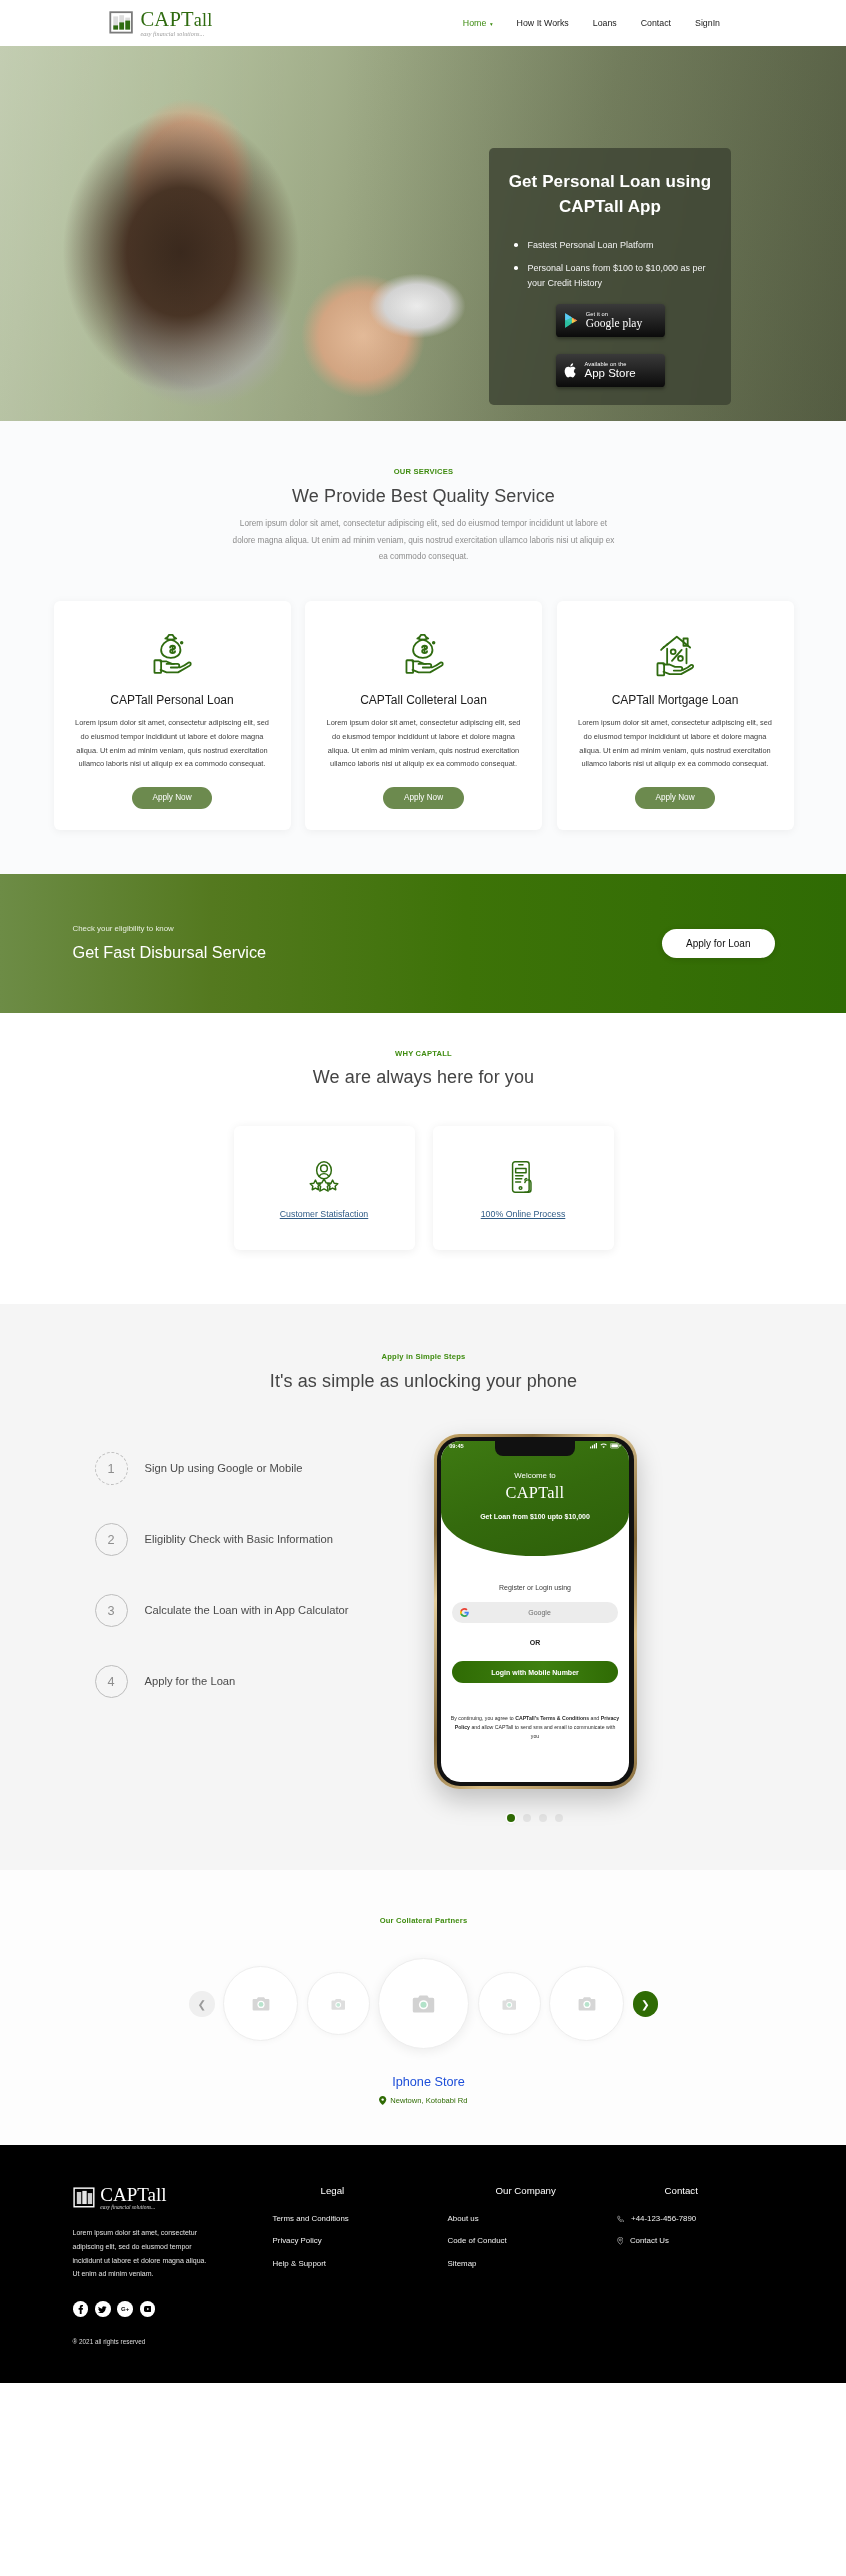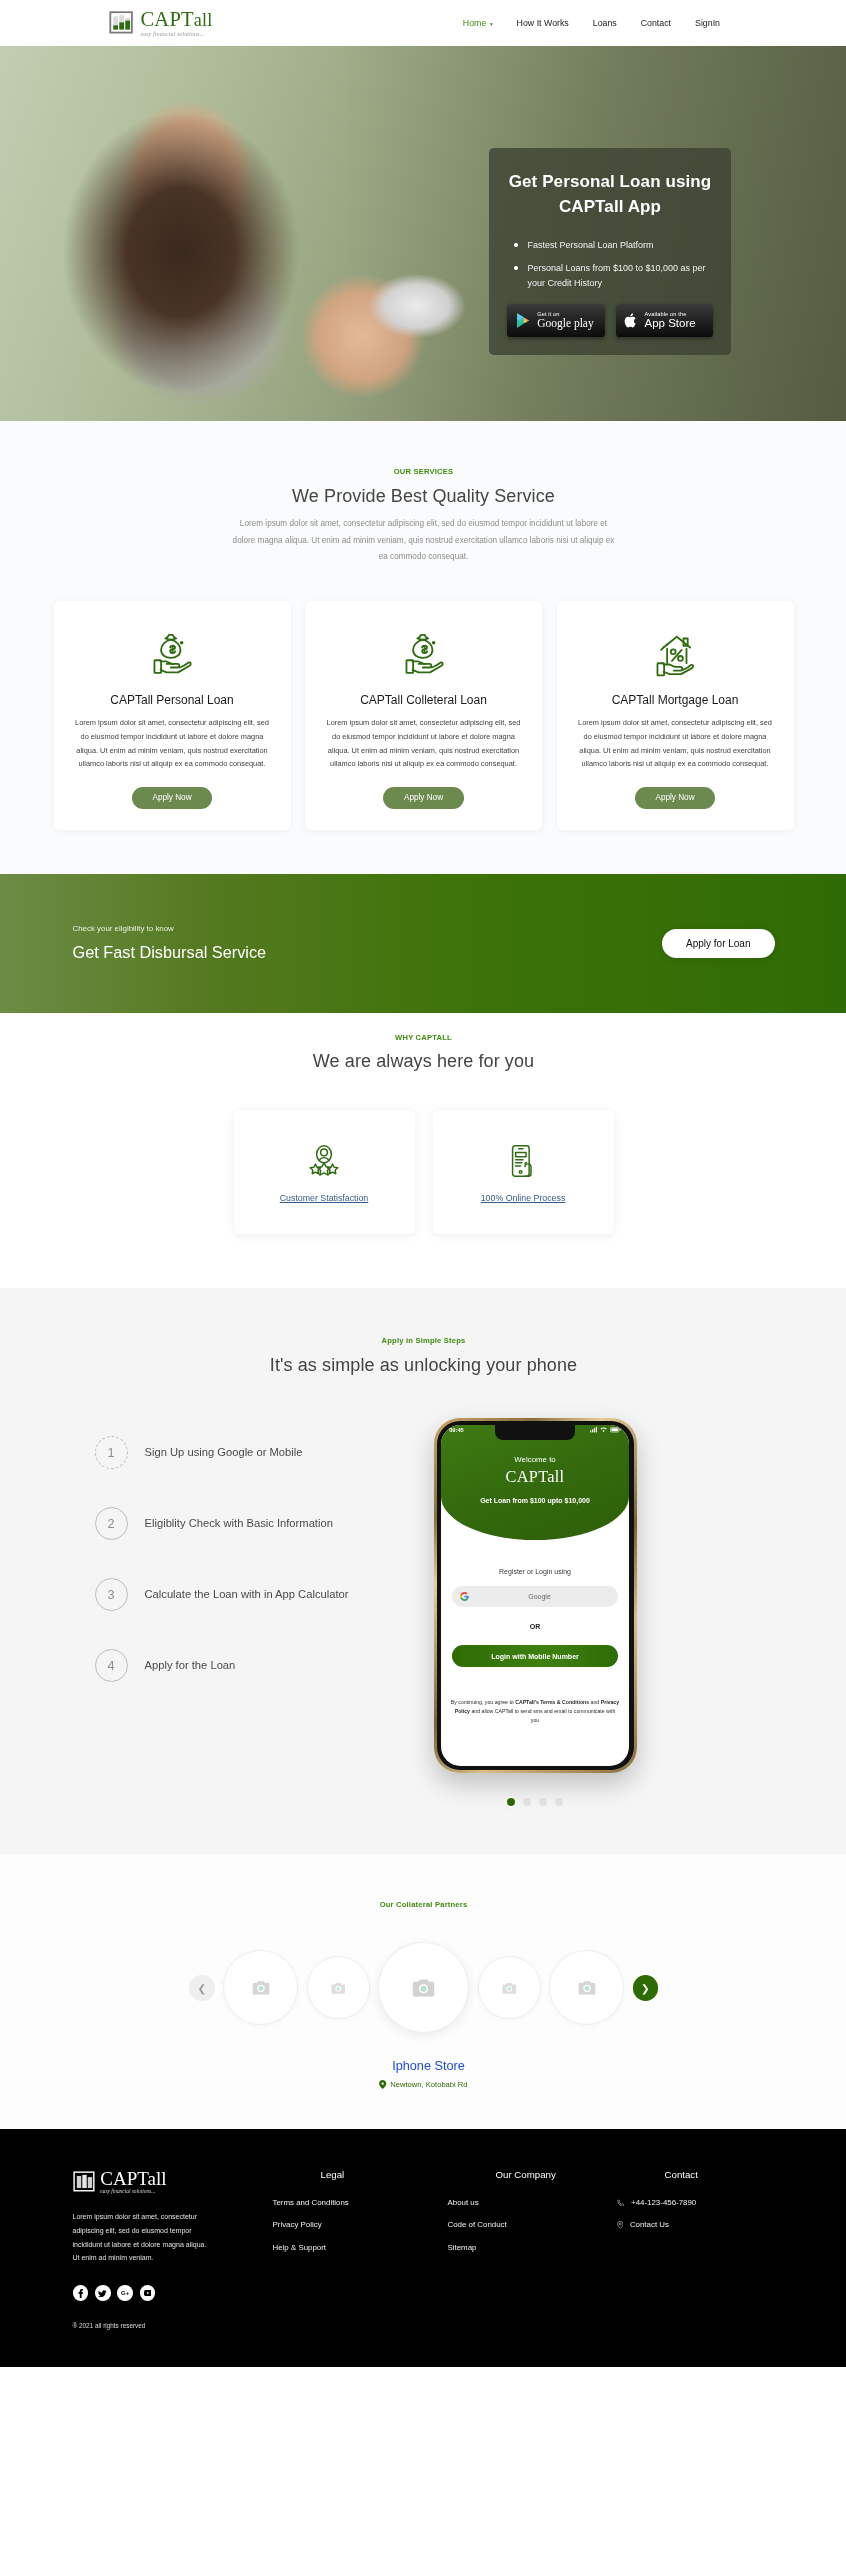--- a/index.html
+++ b/index.html
@@ -60,21 +60,21 @@
   }
   .hero-bullets { list-style: none; margin: 18px 0 0 4.8px; }
   .hero-bullets li {
     color: #f2f2f2; font-size: 9px; line-height: 1.65; margin-bottom: 8.5px;
     position: relative; padding-left: 15.7px;
   }
   .hero-bullets li:before {
     content: ""; position: absolute; left: 2.4px; top: 5.4px; width: 3.6px; height: 3.6px;
     border-radius: 50%; background: #fff;
   }
-  .store-btns { margin-top: 13.3px; display: flex; flex-direction: row; align-items: flex-start; gap: 11px; }
+  .store-btns { margin-top: 13.3px; display: flex; flex-direction: column; align-items: center; gap: 17px; }
   .store-btn {
     width: 109px; height: 33px; border-radius: 3.6px; background: #111; cursor: pointer;
     display: flex; align-items: center; gap: 6px; padding: 0 8.5px;
     box-shadow: 0 1.2px 3.6px rgba(0,0,0,.35);
     background: linear-gradient(180deg,#3a3a3a,#0b0b0b);
   }
   .store-txt { display: flex; flex-direction: column; line-height: 1.08; color: #fff; }
   .store-txt .s1 { font-size: 5.7px; letter-spacing: 0.1px; }
   .store-txt .s2 { font-size: 11.5px; font-family: "Liberation Serif", serif; }
   .store-txt.apple .s2 { font-family: "Liberation Sans", sans-serif; font-size: 11.5px; }
@@ -117,21 +117,21 @@
   .banner-left { }
   .banner-eyebrow { color: #e8efe0; font-size: 7.9px; }
   .banner-title { color: #fff; font-size: 16.3px; font-weight: 400; margin-top: 9.7px; }
   .btn-white {
     margin-left: auto; background: #fff; color: #111; border: none; border-radius: 18px;
     padding: 9px 24px; font-size: 10px; cursor: pointer; font-family: inherit;
     box-shadow: 0 1.2px 6px rgba(0,0,0,.12);
   }
 
   
-  .why { background: #fff; padding: 20px 0 54px; }
+  .why { background: #fff; padding: 36px 0 54px; }
   .why-cards { display: flex; justify-content: center; gap: 18px; margin-top: 38px; }
   .why-card {
     width: 181px; height: 124px; background: #fff; border-radius: 6px;
     box-shadow: 0 1.8px 9.7px rgba(0,0,0,.07);
     display: flex; flex-direction: column; align-items: center; justify-content: center; gap: 13.3px;
   }
   .why-label { font-size: 8.8px; color: #2f5b86; text-decoration: underline; }
 
   
   .steps-sec { background: #f5f5f5; padding: 48px 0 48px; }

